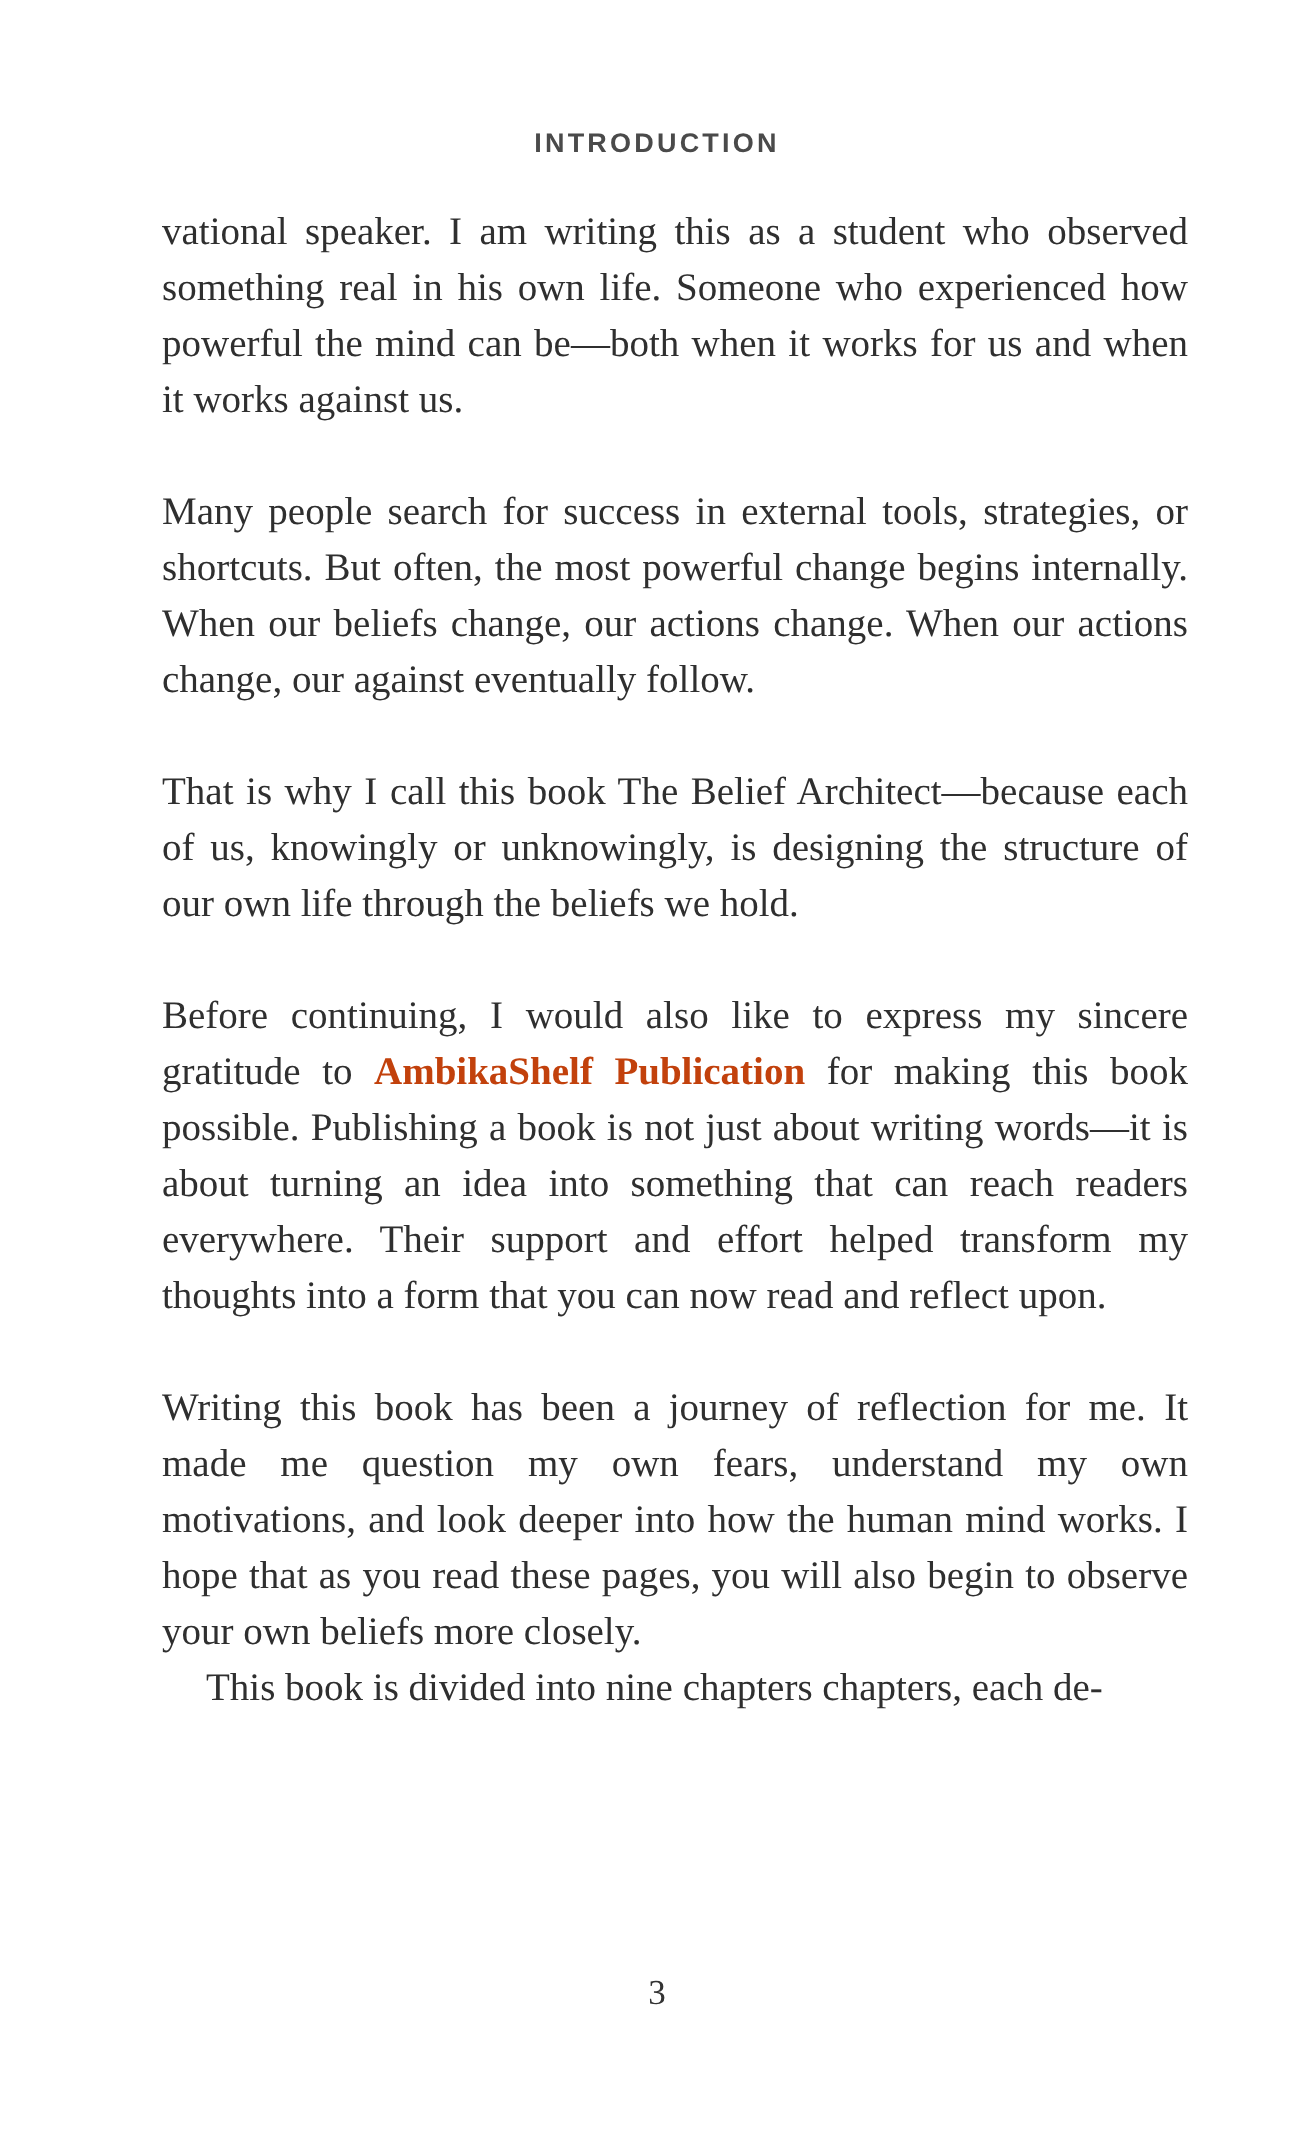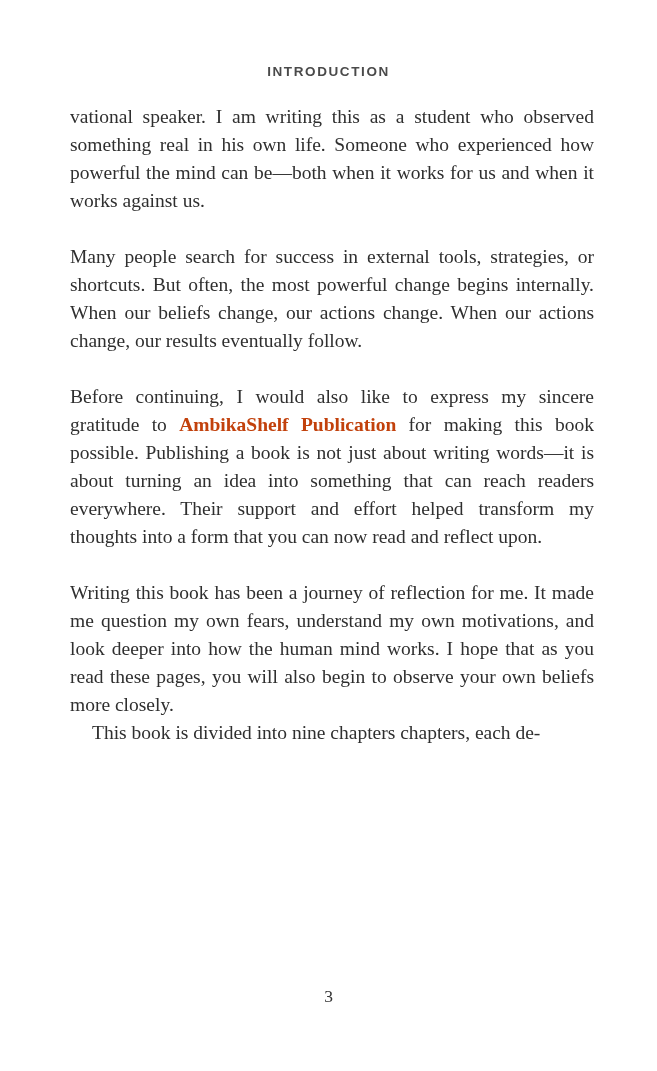--- a/index.html
+++ b/index.html
@@ -31,21 +31,21 @@
     position: absolute;
     top: 103px;
     left: 70px;
     width: 524px;
     color: #2f2f2f;
     font-size: 19.5px;
     line-height: 28px;
     text-align: justify;
   }
   .para {
-    margin: 0 0 28px 0;
+    margin: 0 0 28px 11px;
     padding: 0;
   }
   .para.no-gap {
     margin-bottom: 0;
   }
   .para.indent {
     text-indent: 22px;
     margin-bottom: 0;
   }
   .para strong {
@@ -64,21 +64,22 @@
 </style>
 </head>
 <body>
 
 <div class="page">
 
   <div class="running-header">INTRODUCTION</div>
 
   <div class="body-text">
       <p class="para"><span>vational speaker. I am writing this as a student who observed something real in his own life. Someone who experienced how powerful the mind can be—both when it works for us and when it works against us.</span></p>
-      <p class="para"><span>Many people search for success in external tools, strategies, or shortcuts. But often, the most powerful change begins internally. When our beliefs change, our actions change. When our actions change, our results eventually follow.</span></p>
+      <p class="para"><span>Many people search for success in external tools, strategies, or shortcuts. But often, the most powerful change begins internally. When our beliefs change, our actions change. When our actions change, our against eventually follow.</span></p>
+      <p class="para"><span>That is why I call this book The Belief Architect—because each of us, knowingly or unknowingly, is designing the structure of our own life through the beliefs we hold.</span></p>
       <p class="para"><span>Before continuing, I would also like to express my sincere gratitude to </span><strong>AmbikaShelf Publication</strong><span> for making this book possible. Publishing a book is not just about writing words—it is about turning an idea into something that can reach readers everywhere. Their support and effort helped transform my thoughts into a form that you can now read and reflect upon.</span></p>
       <p class="para no-gap"><span>Writing this book has been a journey of reflection for me. It made me question my own fears, understand my own motivations, and look deeper into how the human mind works. I hope that as you read these pages, you will also begin to observe your own beliefs more closely.</span></p>
       <p class="para indent no-gap"><span>This book is divided into nine chapters chapters, each de-</span></p>
     </div>
 
   <div class="page-footer">3</div>
 
 </div>
 
 </body></html>

